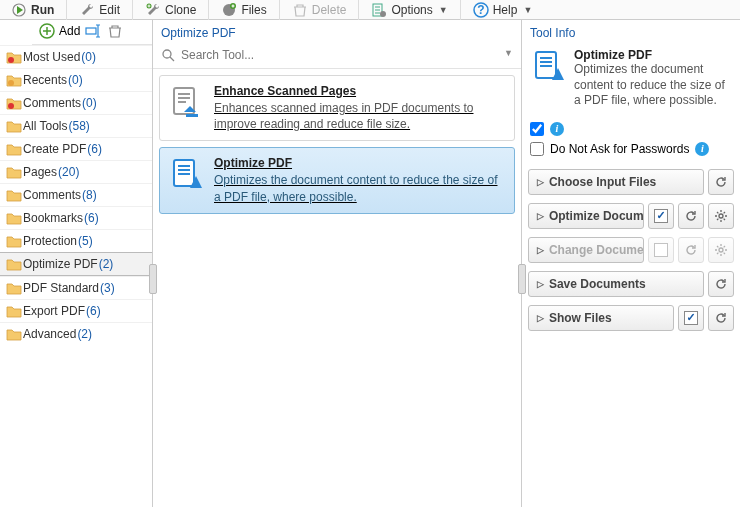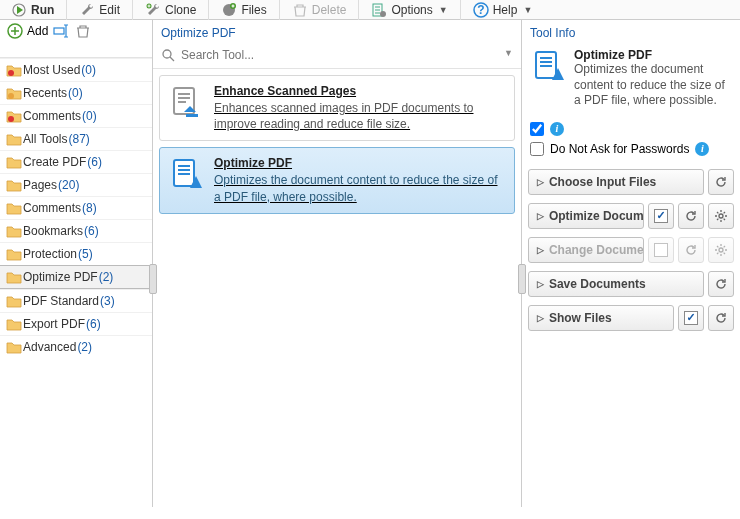--- a/index.html
+++ b/index.html
@@ -12,21 +12,21 @@
 .tbtn svg { width: 16px; height: 16px; }
 .tsep { width: 1px; height: 20px; background: #ddd; margin: 0 3px; }
 .bold { font-weight: 600; }
 
 .main { display: flex; height: calc(519px - 32px); }
 .panel { display: flex; flex-direction: column; border-right: 1px solid #ccc; }
 .panel:last-child { border-right: none; }
 .panel-header { color: #1a5ca8; padding: 6px 8px 4px; font-size: 12px; }
 
 .catpanel { width: 153px; }
-.cat-tools { display: flex; align-items: center; gap: 4px; padding: 2px 6px 17px; border-bottom: 1px solid #e3e3e3; }
+.cat-tools { display: flex; align-items: center; gap: 4px; padding: 2px 6px 4px; border-bottom: 1px solid #e3e3e3; margin-left: 32px; }
 .cat-tools .addbtn { display: flex; align-items: center; gap: 3px; cursor: pointer; }
 .cat-tools svg { width: 18px; height: 18px; }
 
 .catlist { overflow-y: auto; flex: 1; }
 .catitem { display: flex; align-items: center; gap: 1px; padding: 4px 6px; cursor: pointer; border-top: 1px solid #f0f0f0; }
 .catitem.selected { background: #f2f2f2; border: 1px solid #bbb; border-left: none; border-right: none; }
 .catitem svg { width: 16px; height: 14px; flex-shrink: 0; }
 .catitem .label { color: #333; }
 .catitem .count { color: #1a5ca8; }
 
@@ -177,21 +177,21 @@
             <circle cx="5" cy="10" r="3" fill="#d33"></circle>
           </svg>
           <span class="label">Comments</span> 
           <span class="count">(0)</span>
         </div>
         <div class="catitem">
           <svg viewBox="0 0 16 14">
             <path d="M1 3h5l2 2h7v8H1z" fill="#f5c96b" stroke="#d4a040" stroke-width="0.8"></path>
           </svg>
           <span class="label">All Tools</span> 
-          <span class="count">(87)</span>
+          <span class="count">(58)</span>
         </div>
         <div class="catitem">
           <svg viewBox="0 0 16 14">
             <path d="M1 3h5l2 2h7v8H1z" fill="#f5c96b" stroke="#d4a040" stroke-width="0.8"></path>
           </svg>
           <span class="label">Create PDF</span> 
           <span class="count">(6)</span>
         </div>
         <div class="catitem">
           <svg viewBox="0 0 16 14">

